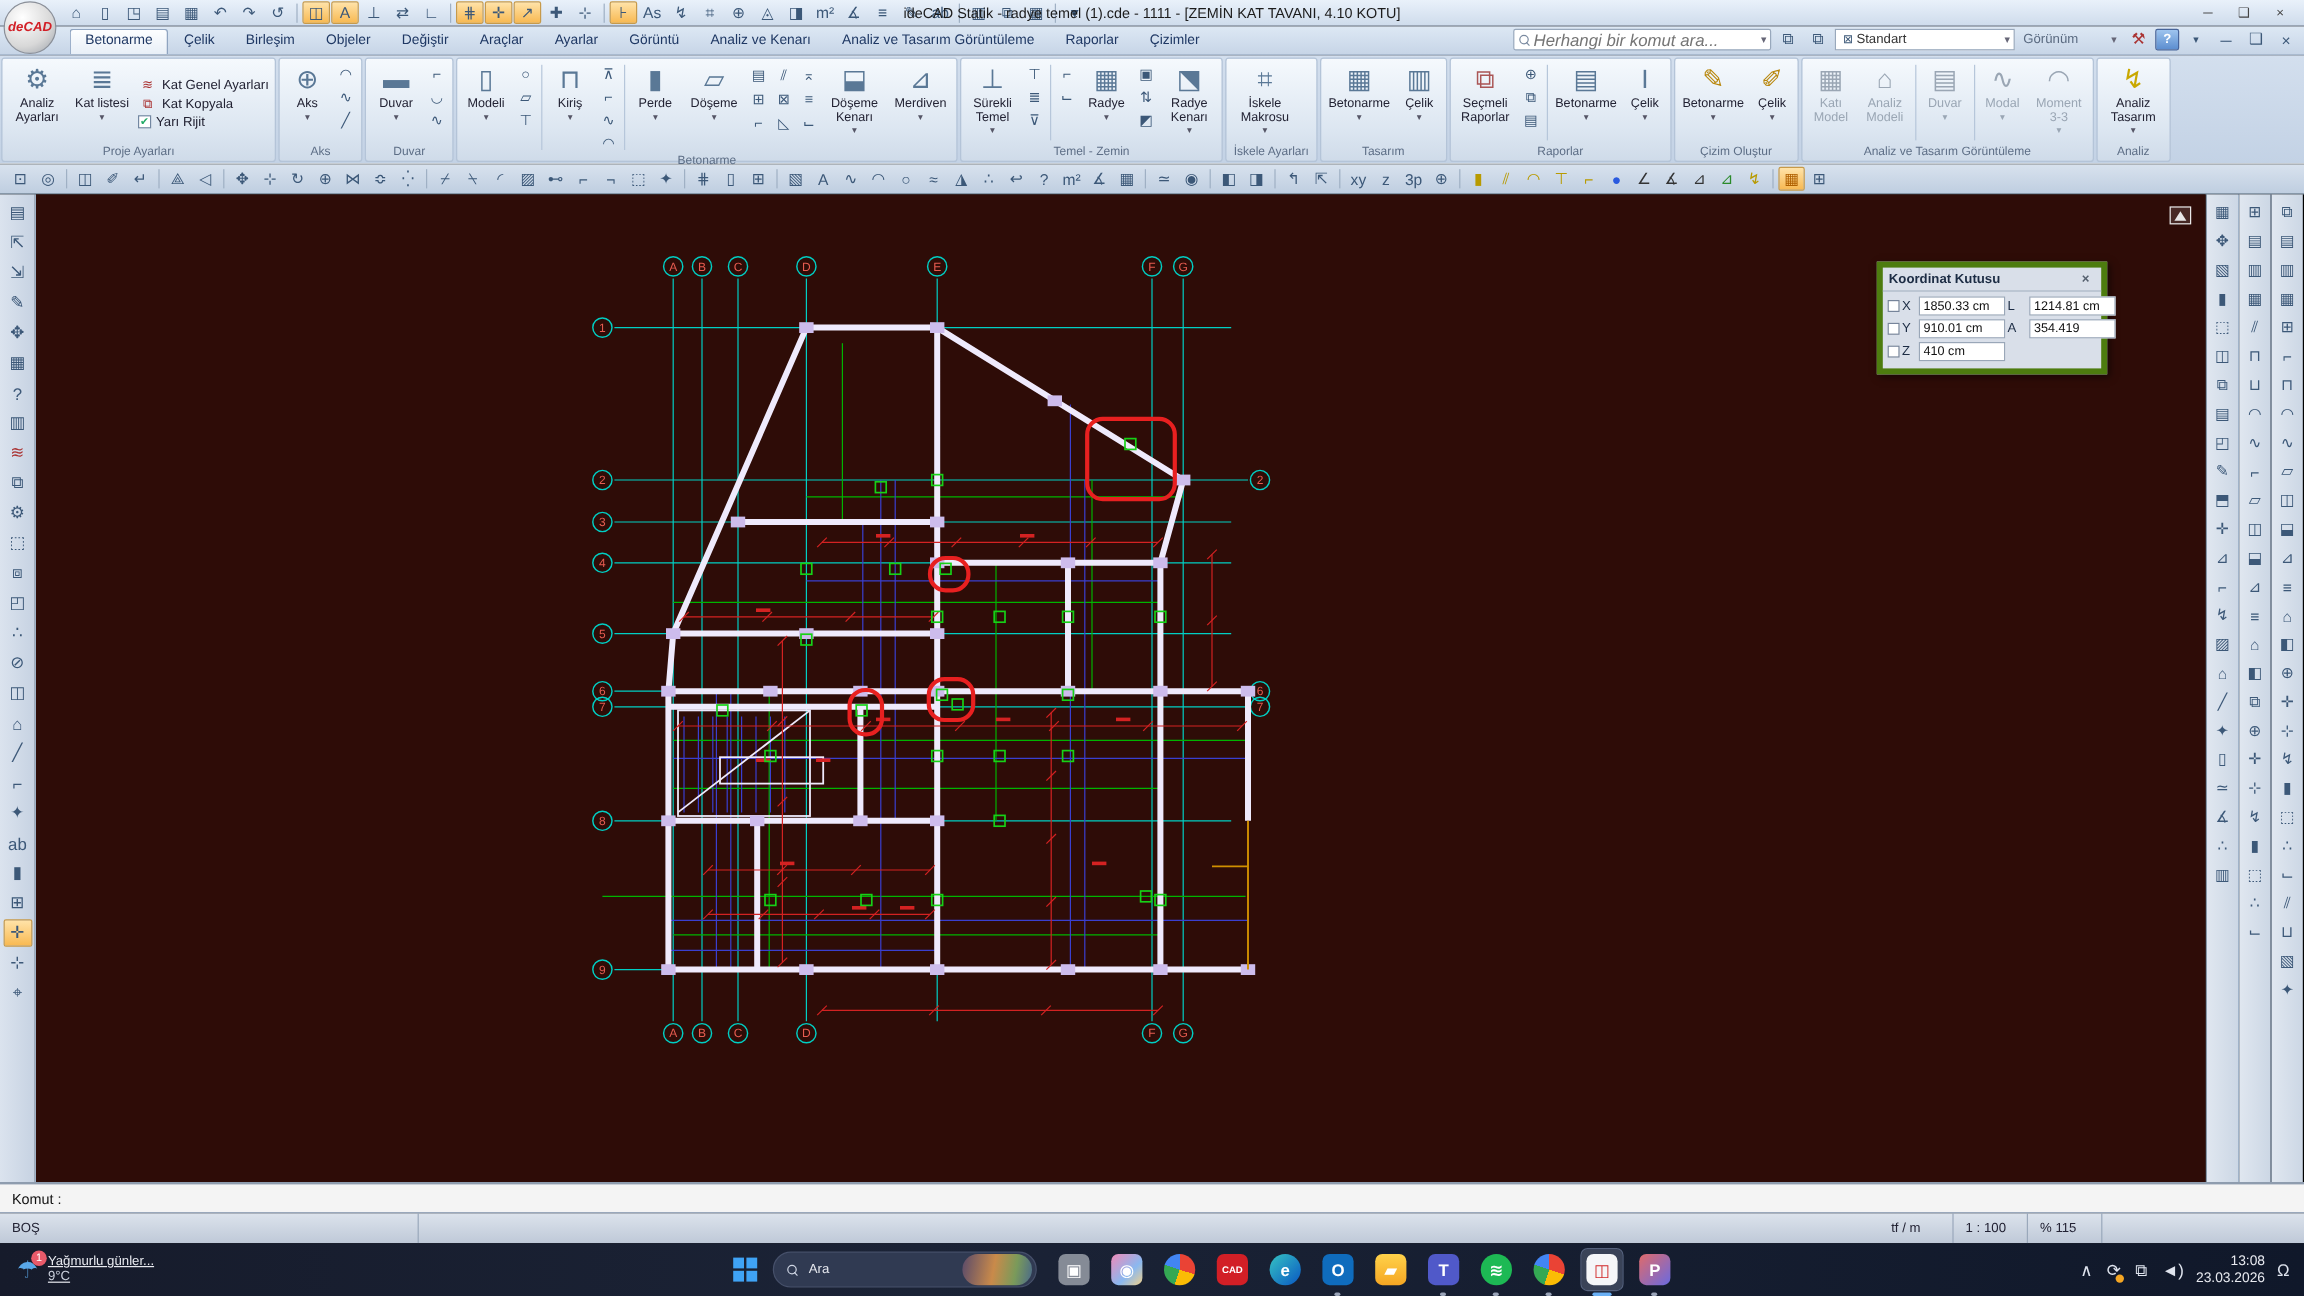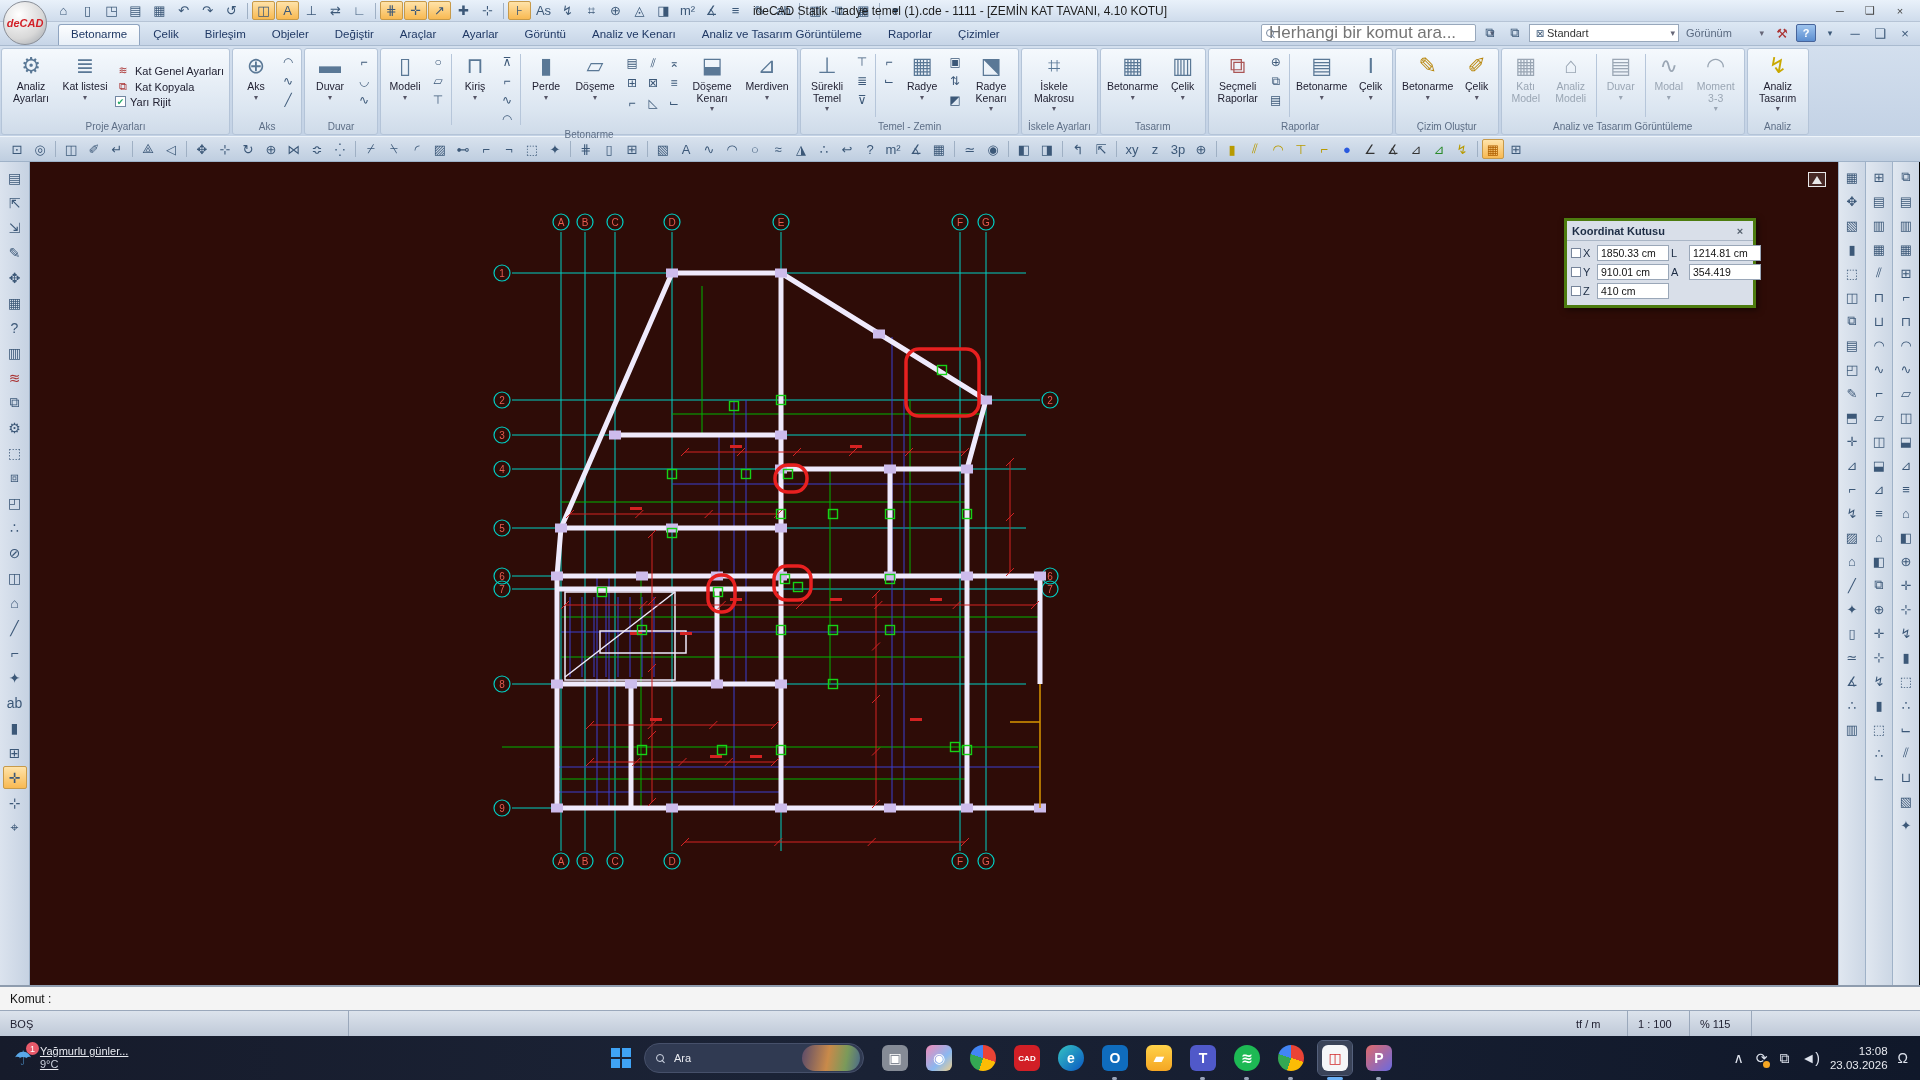--- a/index.html
+++ b/index.html
@@ -21,21 +21,21 @@
   .icon.active { background:linear-gradient(#ffe3a9,#f8b952); border:1px solid #c79a4a; }
   .vsep { width:1px; height:16px; background:#9fb0c4; margin:0 3px; flex:0 0 auto; }
 
   
   .tabrow { height:24px; background:linear-gradient(#dde8f4,#c7d5e7); display:flex; align-items:flex-end; border-bottom:1px solid #a9bacf; position:relative; }
   .tabs { display:flex; margin-left:58px; height:21px; }
   .tab { padding:3px 12px 2px; font-size:11.5px; color:#1f3864; border:1px solid transparent; border-bottom:none; border-radius:3px 3px 0 0; white-space:nowrap; }
   .tab.active { background:linear-gradient(#fdfeff,#e8eff7); border-color:#8fa4c0; color:#1f3864; }
   .tabrow-right { margin-left:auto; display:flex; align-items:center; gap:3px; padding:0 4px 2px; }
   .cmd-search { display:flex; align-items:center; background:#fff; border:1px solid #98a8bc; border-radius:2px; width:215px; height:18px; padding:0 3px; }
-  .cmd-search input { border:none; outline:none; flex:1; font-size:17px; color:#888; background:transparent; }
+  .cmd-search input { border:none; outline:none; flex:1; font-size:14px; font-style:italic; color:#888; background:transparent; }
   .mag { width:9px; height:9px; position:relative; margin:0 3px 0 1px; }
   .mag::before { content:""; position:absolute; width:6px; height:6px; border:1.4px solid #7a8aa0; border-radius:50%; left:0; top:0; }
   .mag::after { content:""; position:absolute; width:4px; height:1.4px; background:#7a8aa0; transform:rotate(45deg); left:5px; top:7px; }
   .combo { display:flex; align-items:center; background:#fff; border:1px solid #98a8bc; height:18px; font-size:11px; padding:0 3px; color:#333; }
   .combo .caret { margin-left:auto; color:#667; font-size:9px; padding-left:6px; }
   .combo.ghost { background:transparent; border-color:transparent; color:#5a6a80; }
   .help-btn { background:linear-gradient(#9ec4ee,#5c8ed0); border:1px solid #47649a; color:#fff; font-weight:bold; width:20px; height:18px; display:flex; align-items:center; justify-content:center; border-radius:2px; }
 
   
   .ribbon { height:90px; background:linear-gradient(#d3dfee,#c3d2e5); display:flex; align-items:stretch; padding:2px 1px 1px; gap:2px; }
@@ -81,21 +81,21 @@
   .bline { stroke:#3a3fd0; stroke-width:1; }
   .rdim { stroke:#d42222; stroke-width:1; }
   .rmark { fill:#d42222; }
   .yline { stroke:#d08f00; stroke-width:1.6; }
   .hl { fill:none; stroke:#e82020; stroke-width:3.5; }
 
   .corner-marker { position:absolute; top:10px; right:12px; width:18px; height:15px; border:1.5px solid #e8e8e8; background:rgba(255,255,255,.12); display:flex; align-items:center; justify-content:center; }
   .corner-marker::after { content:""; width:0; height:0; border-left:5px solid transparent; border-right:5px solid transparent; border-bottom:8px solid #e8e8e8; }
 
   
-  .coordbox { position:absolute; left:1534px; top:56px; width:192px; background:#d9dfe9; border:3px solid #4d7c0f; box-shadow:2px 2px 6px rgba(0,0,0,.5); font-size:11px; }
+  .coordbox { position:absolute; left:1534px; top:56px; width:192px; background:#d9dfe9; border:5px solid #4d7c0f; box-shadow:2px 2px 6px rgba(0,0,0,.5); font-size:11px; }
   .coordbox .cb-title { display:flex; align-items:center; height:20px; padding:0 5px; font-weight:bold; color:#1c2c44; border-bottom:1px solid #aab6c6; }
   .coordbox .cb-close { margin-left:auto; color:#55606e; font-size:11px; width:16px; text-align:center; }
   .cb-grid { display:grid; grid-template-columns:24px 72px 16px 72px; gap:3px 2px; padding:4px 4px 6px; align-items:center; }
   .cb-chk { display:flex; align-items:center; gap:2px; }
   .cb-box { width:10px; height:10px; border:1px solid #76849a; background:#fff; }
   .cb-grid input { width:100%; height:16px; border:1px solid #9aa7b8; font-size:10.5px; padding:0 3px; background:#fff; color:#111; font-family:"Liberation Sans",sans-serif; }
   .cb-lab { color:#1c2c44; }
 
   
   .cmdline { height:25px; background:#f4f4f4; border-top:2px solid #8e9cae; display:flex; align-items:center; padding-left:10px; font-size:12px; color:#111; }

